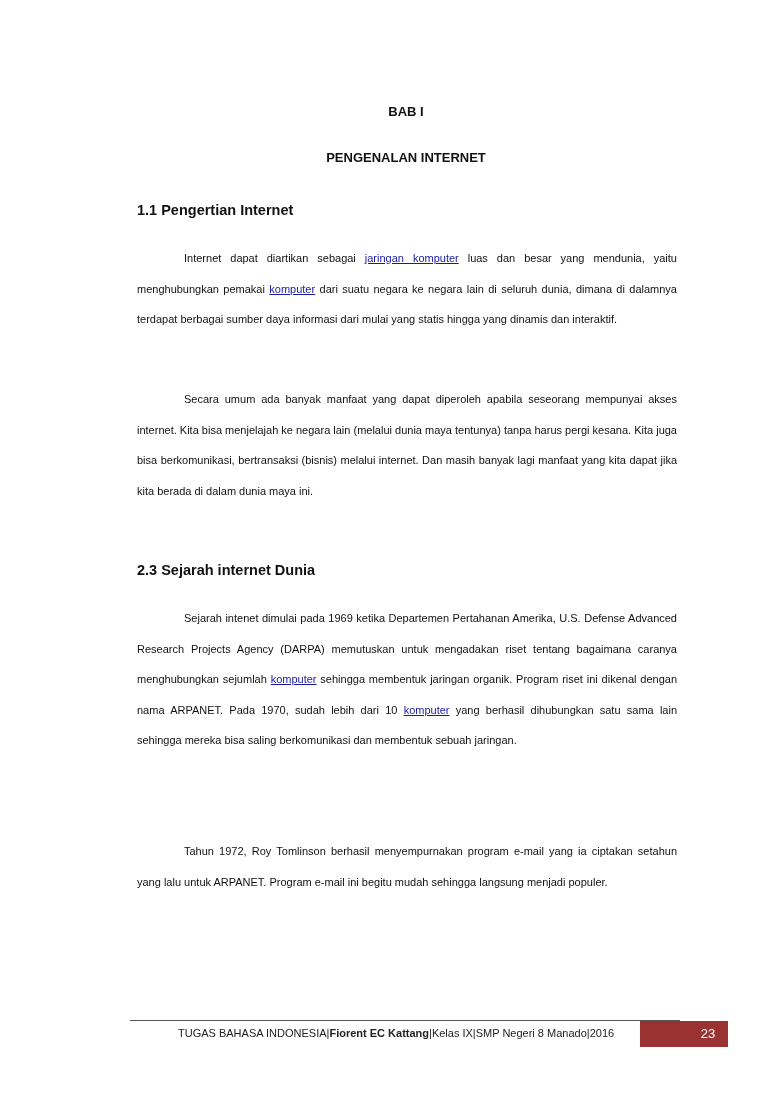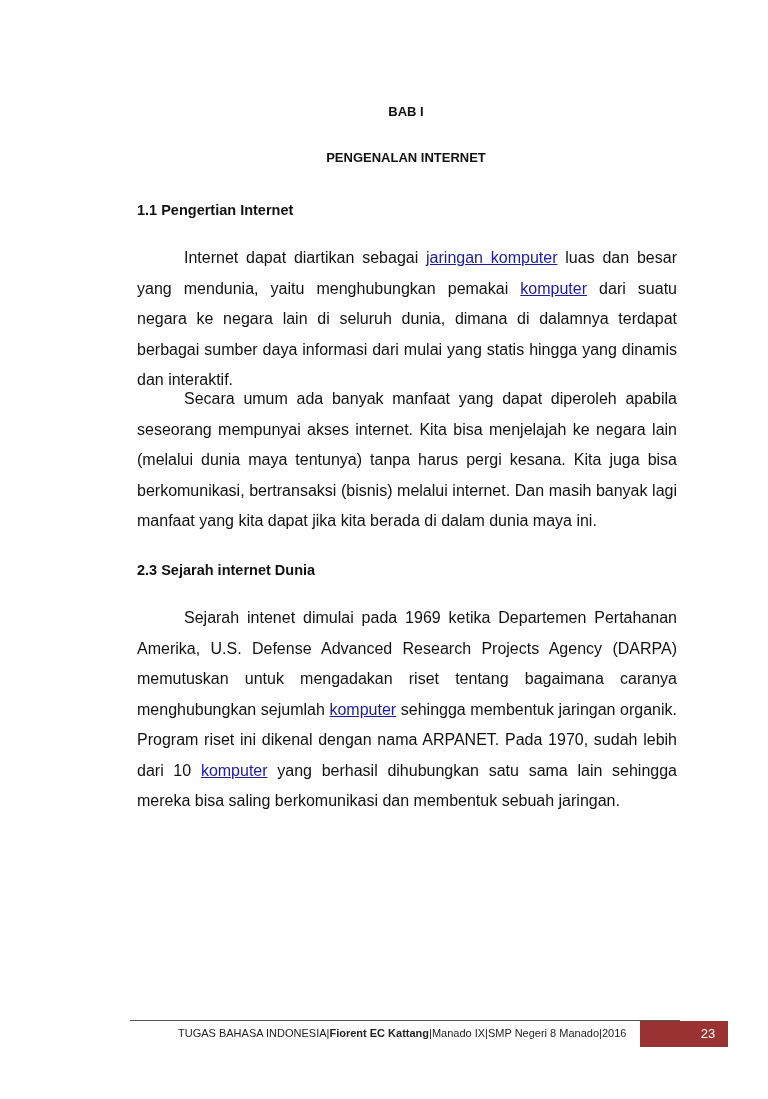--- a/index.html
+++ b/index.html
@@ -12,21 +12,21 @@
     position: absolute; left: 0; width: 768px; text-align: center;
     font-weight: bold; font-size: 13px; letter-spacing: 0px;
   }
   .title.bab { top: 104px; left: 22px; }
   .title.sub { top: 150px; left: 22px; }
   .heading {
     position: absolute; left: 137px; font-weight: bold; font-size: 14.5px;
   }
   .para {
     position: absolute; left: 137px; width: 540px;
-    font-size: 16px; line-height: 30.5px; text-align: justify;
+    font-size: 11px; line-height: 30.5px; text-align: justify;
     text-indent: 47px; margin: 0;
   }
   .para .link { color: #1a1aa6; text-decoration: underline; cursor: pointer; }
   .footer-rule {
     position: absolute; left: 130px; top: 1020px; width: 550px; height: 1px; background: #555;
   }
   .footer-text {
     position: absolute; left: 178px; top: 1025px; font-size: 11px; color: #222;
     white-space: nowrap; line-height: 17px;
   }
@@ -47,19 +47,20 @@
   <div class="heading" style="top:202px;text-align:right;">1.1  Pengertian Internet</div>
 
   <p class="para" style="top:243px;"><span>Internet dapat diartikan sebagai </span><span class="link">jaringan komputer</span><span> luas dan besar yang mendunia, yaitu menghubungkan pemakai </span><span class="link">komputer</span><span> dari suatu negara ke negara lain di seluruh dunia, dimana di dalamnya terdapat berbagai sumber daya informasi dari mulai yang statis hingga yang dinamis dan interaktif.</span></p>
 
   <p class="para" style="top:384px;"><span>Secara umum ada banyak manfaat yang dapat diperoleh apabila seseorang mempunyai akses internet. Kita bisa menjelajah ke negara lain (melalui dunia maya tentunya) tanpa harus pergi kesana. Kita juga bisa berkomunikasi, bertransaksi (bisnis) melalui internet. Dan masih banyak lagi manfaat yang kita dapat jika kita berada di dalam dunia maya ini.</span></p>
 
   <div class="heading" style="top:562px;">2.3  Sejarah internet Dunia</div>
 
   <p class="para" style="top:603px;"><span>Sejarah intenet dimulai pada 1969 ketika Departemen Pertahanan Amerika, U.S. Defense Advanced Research Projects Agency (DARPA) memutuskan untuk mengadakan riset tentang bagaimana caranya menghubungkan sejumlah </span><span class="link">komputer</span><span> sehingga membentuk jaringan organik. Program riset ini dikenal dengan nama ARPANET. Pada 1970, sudah lebih dari 10 </span><span class="link">komputer</span><span> yang berhasil dihubungkan satu sama lain sehingga mereka bisa saling berkomunikasi dan membentuk sebuah jaringan.</span></p>
 
+  <p class="para" style="top:836px;"><span>Tahun 1972, Roy Tomlinson berhasil menyempurnakan program e-mail yang ia ciptakan setahun yang lalu untuk ARPANET. Program e-mail ini begitu mudah sehingga langsung menjadi populer.</span></p>
 
 
   <div class="footer-rule"></div>
-  <div class="footer-text"><span>TUGAS BAHASA INDONESIA</span><span>|</span><b>Fiorent EC Kattang</b><span>|</span><span>Manado IX</span><span>|</span><span>SMP Negeri 8 Manado</span><span>|</span><span>2016</span></div>
+  <div class="footer-text"><span>TUGAS BAHASA INDONESIA</span><span>|</span><b>Fiorent EC Kattang</b><span>|</span><span>Kelas IX</span><span>|</span><span>SMP Negeri 8 Manado</span><span>|</span><span>2016</span></div>
   <div class="page-num">23</div>
 
 </div>
 
 </body></html>

